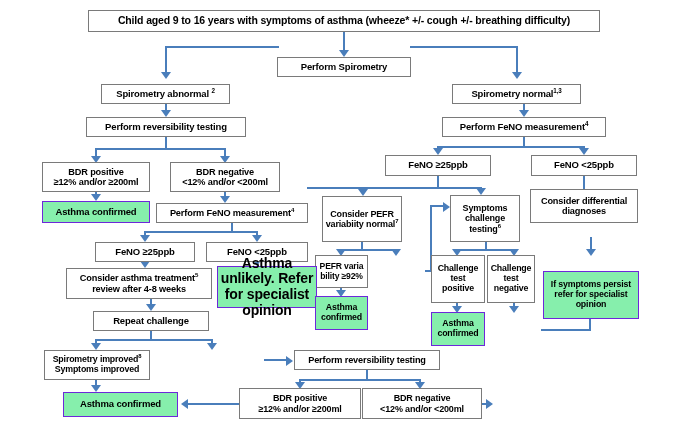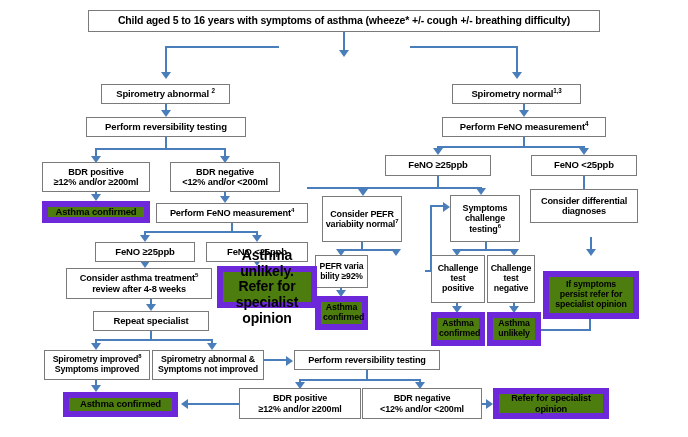--- a/index.html
+++ b/index.html
@@ -27,22 +27,22 @@
     display: flex;
     align-items: center;
     justify-content: center;
     text-align: center;
     line-height: 1.12;
     letter-spacing: -0.15px;
     padding: 0 2px;
     z-index: 3;
   }
   .node.yellow {
-    background: #4d7c0f;
-    border: 6px solid #6d28d9;
+    background: #86efac;
+    border: 1px solid #6d28d9;
   }
   .node .txt { display: block; width: 100%; }
   sup { font-size: 0.66em; vertical-align: super; line-height: 0; }
 
   
   .ln {
     position: absolute;
     background: #4a7ebb;
     z-index: 1;
   }
@@ -196,23 +196,26 @@
   <div class="arrow down" style="left:509px; top:306px;"></div>
 
   <div class="ln" style="left:541px; top:329px; width:49px; height:2px;"></div>
   <div class="ln" style="left:589px; top:311px; width:2px; height:20px;"></div>
   <div class="arrow up" style="left:585px; top:304px;"></div>
 
   <div class="ln" style="left:590px; top:237px; width:2px; height:16px;"></div>
   <div class="arrow down" style="left:586px; top:249px;"></div>
 
   <div class="node" style="left:88px; top:10px; width:512px; height:22px; font-size:10.5px;">
-      <span class="txt">Child aged 5 to 16 years with symptoms of asthma (wheeze* +/- cough +/- breathing difficulty)</span>
-    </div>
-
+      <span class="txt">Child aged 9 to 16 years with symptoms of asthma (wheeze* +/- cough +/- breathing difficulty)</span>
+    </div>
+
+  <div class="node" style="left:277px; top:57px; width:134px; height:20px; font-size:9.5px;">
+      <span class="txt">Perform Spirometry</span>
+    </div>
 
   <div class="node" style="left:101px; top:84px; width:129px; height:20px; font-size:9.5px;">
       <span class="txt"><span>Spirometry abnormal </span><sup>2</sup></span>
     </div>
 
   <div class="node" style="left:452px; top:84px; width:129px; height:20px; font-size:9.5px;">
       <span class="txt"><span>Spirometry normal</span><sup>1,3</sup></span>
     </div>
 
   <div class="node" style="left:86px; top:117px; width:160px; height:20px; font-size:9.5px;">
@@ -292,54 +295,45 @@
 
   <div class="node yellow" style="left:217px; top:266px; width:100px; height:42px; font-size:14px;">
       <span class="txt">Asthma unlikely. Refer for specialist opinion</span>
     </div>
 
   <div class="node yellow" style="left:315px; top:296px; width:53px; height:34px; font-size:8.8px;">
       <span class="txt">Asthma confirmed</span>
     </div>
 
   <div class="node" style="left:93px; top:311px; width:116px; height:20px; font-size:9.5px;">
-      <span class="txt">Repeat specialist</span>
+      <span class="txt">Repeat challenge</span>
     </div>
 
   <div class="node yellow" style="left:431px; top:312px; width:54px; height:34px; font-size:8.8px;">
       <span class="txt">Asthma confirmed</span>
     </div>
 
-  <div class="node yellow" style="left:487px; top:312px; width:54px; height:34px; font-size:8.8px;">
-      <span class="txt">Asthma unlikely</span>
-    </div>
 
   <div class="node" style="left:44px; top:350px; width:106px; height:30px; font-size:8.8px;">
       <span class="txt"><span>Spirometry improved</span><sup>8</sup><br><span>Symptoms improved</span></span>
     </div>
 
-  <div class="node" style="left:152px; top:350px; width:112px; height:30px; font-size:8.8px;">
-      <span class="txt">Spirometry abnormal &amp; Symptoms not improved</span>
-    </div>
 
   <div class="node" style="left:294px; top:350px; width:146px; height:20px; font-size:9.2px;">
       <span class="txt">Perform reversibility testing</span>
     </div>
 
   <div class="node yellow" style="left:63px; top:392px; width:115px; height:25px; font-size:9.5px;">
       <span class="txt">Asthma confirmed</span>
     </div>
 
   <div class="node" style="left:239px; top:388px; width:122px; height:31px; font-size:9px;">
       <span class="txt" style="white-space:pre-line;">BDR positive
 ≥12% and/or ≥200ml</span>
     </div>
 
   <div class="node" style="left:362px; top:388px; width:120px; height:31px; font-size:9px;">
       <span class="txt" style="white-space:pre-line;">BDR negative
 &lt;12% and/or &lt;200ml</span>
     </div>
 
-  <div class="node yellow" style="left:493px; top:388px; width:116px; height:31px; font-size:9.2px;">
-      <span class="txt">Refer for specialist opinion</span>
-    </div>
 
 </div>
 
 </body></html>

